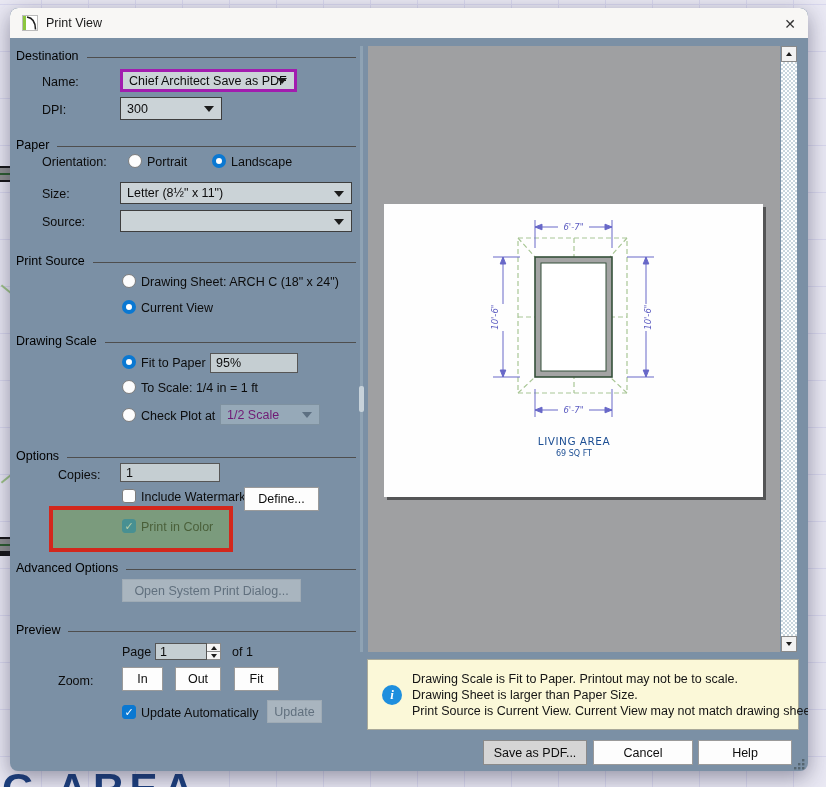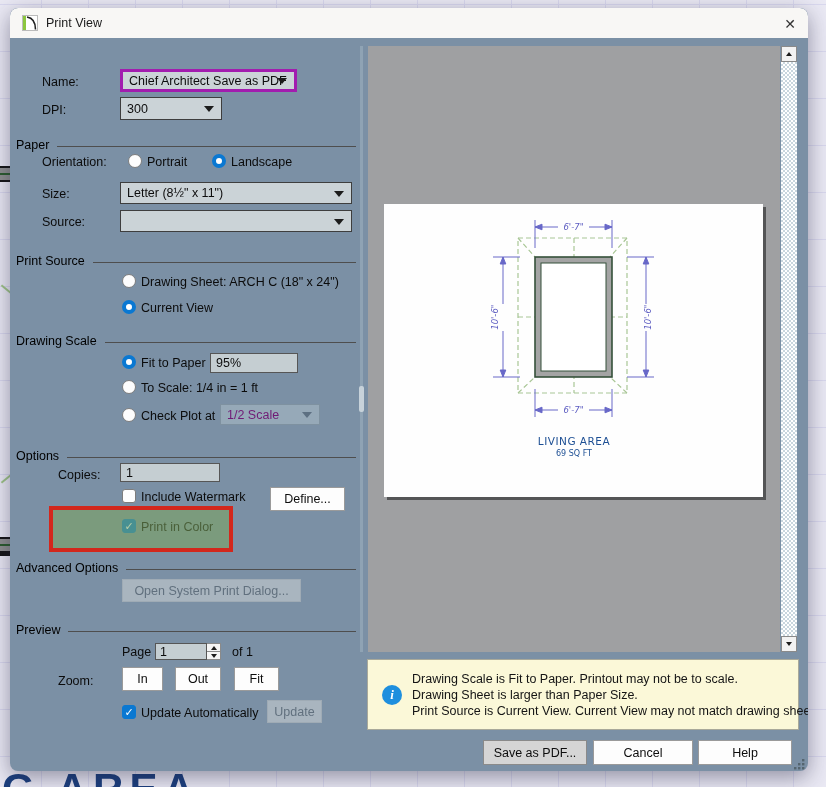--- a/index.html
+++ b/index.html
@@ -124,20 +124,24 @@
         <rect x="0.5" y="0.5" width="15" height="15" fill="#ffffff" stroke="#bbbbbb"></rect>
         <rect x="1" y="1" width="3" height="14" fill="#8cc63f"></rect>
         <path d="M5 2 C 11.5 3, 13.5 8, 13.5 14.5" fill="none" stroke="#222222" stroke-width="1.6"></path>
       </svg>
       <span class="title-text">Print View</span>
       <button class="win-btn win-min"></button>
       <button class="win-btn win-max"></button>
       <button class="win-close">✕</button>
     </div>
 
+    <div class="group" style="left:6px;top:40px;width:340px">
+      <span class="gtext">Destination</span>
+        <span class="gline"></span>
+    </div>
     <span class="lbl" style="left:32px;top:67px">Name:</span>
     <div class="combo focus" style="left:110px;top:61px;width:177px;height:23px">
       <span>Chief Architect Save as PDF</span>
       <i class="car"></i>
     </div>
     <span class="lbl" style="left:32px;top:95px">DPI:</span>
     <div class="combo" style="left:110px;top:89px;width:102px;height:23px">
       <span>300</span>
       <i class="car"></i>
     </div>
@@ -188,21 +192,21 @@
     </div>
 
     <div class="group" style="left:6px;top:440px;width:340px">
       <span class="gtext">Options</span>
         <span class="gline"></span>
     </div>
     <span class="lbl" style="left:48px;top:460px">Copies:</span>
     <input class="fld" style="left: 110px; top: 455px; width: 100px; height: 19px;" value="1">
     <span class="cb" style="left:112px;top:481px"></span>
     <span class="lbl" style="left:131px;top:482px">Include Watermark</span>
-    <button class="btn" style="left:260px;top:479px;width:75px;height:24px">Define...</button>
+    <button class="btn" style="left:234px;top:479px;width:75px;height:24px">Define...</button>
     <span class="cb checked" style="left:112px;top:511px">✓</span>
     <span class="lbl" style="left:131px;top:512px">Print in Color</span>
     <div class="highlight-rect"></div>
 
     <div class="group" style="left:6px;top:552px;width:340px">
       <span class="gtext">Advanced Options</span>
         <span class="gline"></span>
     </div>
     <button class="btn disabled" style="left:112px;top:571px;width:179px;height:23px">Open System Print Dialog...</button>
 

